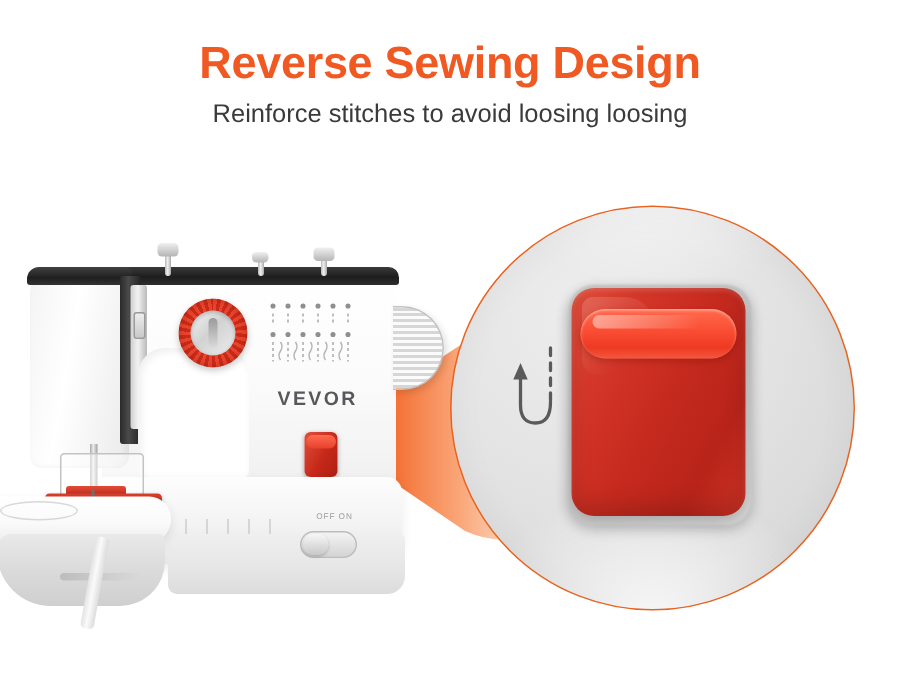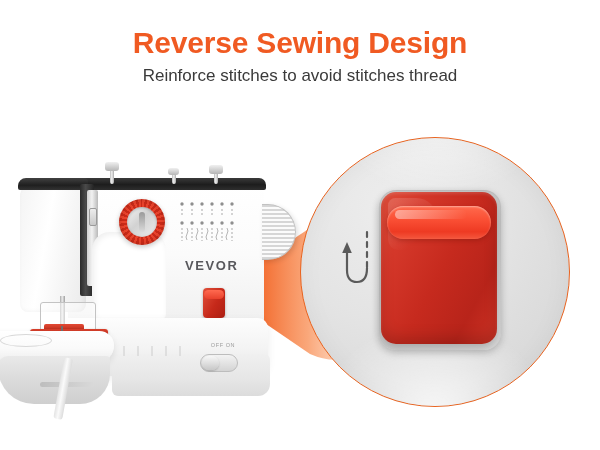--- a/index.html
+++ b/index.html
@@ -275,21 +275,21 @@
     border-radius:2px 6px 12px 6px;
   }
 </style>
 </head>
 <body>
 
 <div class="stage">
 
   <div class="header">
     <div class="title">Reverse Sewing Design</div>
-    <div class="subtitle">Reinforce stitches to avoid stitches thread</div>
+    <div class="subtitle">Reinforce stitches to avoid loosing loosing</div>
   </div>
 
   <svg class="beam" viewBox="0 0 220 140">
     <defs>
       <linearGradient id="beamGrad" x1="0" y1="0" x2="1" y2="0">
         <stop offset="0%" stop-color="#E8431C" stop-opacity="1"></stop>
         <stop offset="28%" stop-color="#F2601F" stop-opacity=".95"></stop>
         <stop offset="62%" stop-color="#F88A4E" stop-opacity=".75"></stop>
         <stop offset="100%" stop-color="#FBBE95" stop-opacity=".35"></stop>
       </linearGradient>

